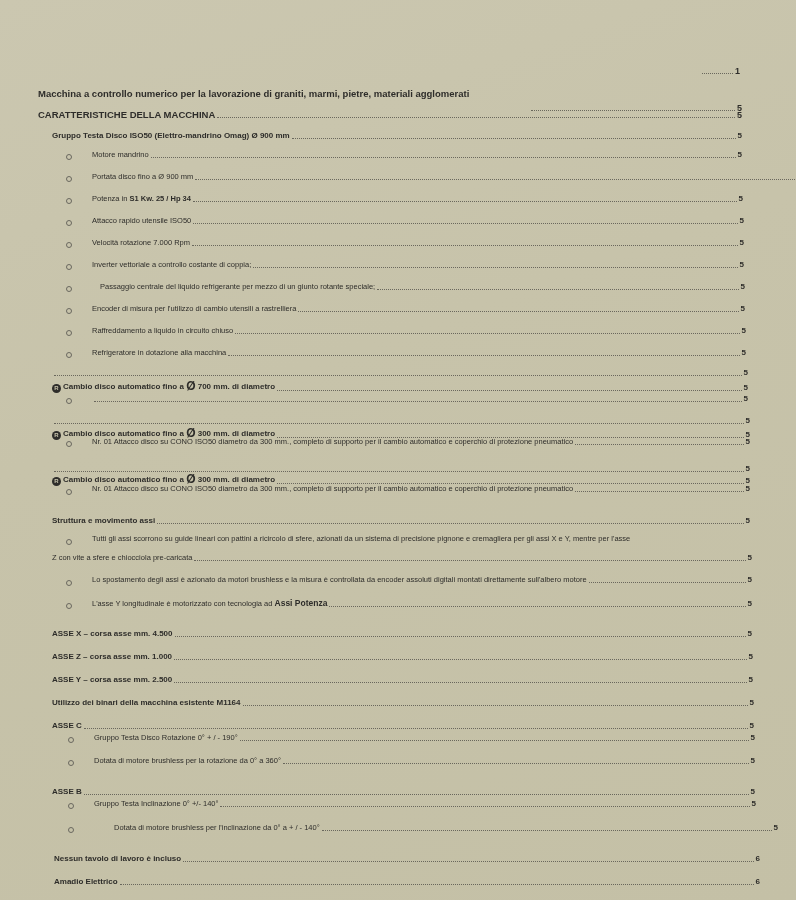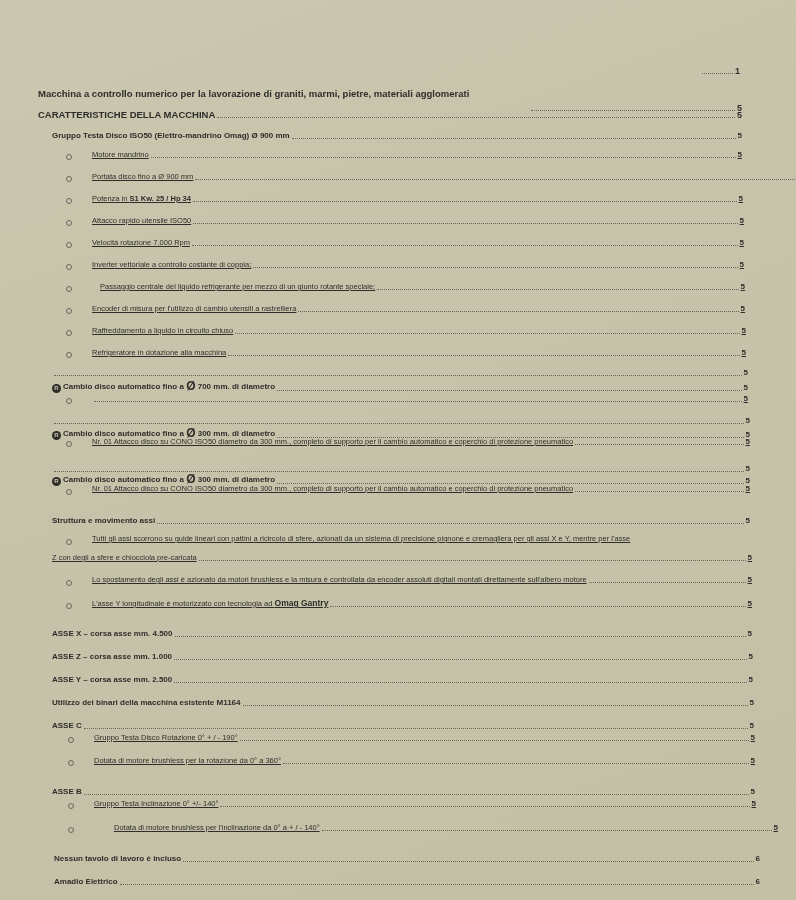--- a/index.html
+++ b/index.html
@@ -48,21 +48,21 @@
     .row .label { flex: 0 0 auto; }
     .row .leader {
       flex: 1 1 auto; border-bottom: 1px dotted #5a5850;
       margin: 0 2px 2px 2px; height: 1px; opacity: 0.85;
     }
     .row .pg { flex: 0 0 auto; font-weight: bold; font-size: 8px; }
     .bold { font-weight: bold; }
     .lvl0 { font-size: 9.5px; font-weight: bold; }
     .lvl0 .pg { font-size: 9px; }
     .lvl1 { font-size: 8px; font-weight: bold; }
-    .lvl2 { font-size: 7.5px; text-decoration: underline; }
+    .lvl2 { font-size: 7.5px; }
     .bullet {
       position: absolute; width: 6px; height: 6px; border: 1px solid #6a685f;
       border-radius: 50%;
     }
     .reg {
       display: inline-block; width: 9px; height: 9px; border-radius: 50%;
       background: #2e2d2a; color: #c9c5ad; font-size: 6px; line-height: 9px;
       text-align: center; font-weight: bold; margin-right: 2px; vertical-align: -1px;
     }
     .diam { font-size: 12px; font-weight: bold; vertical-align: -1px; }
@@ -219,33 +219,33 @@
   <div class="row lvl1" style="left:52px; top:516px; width:698px;">
     <span class="label">Struttura e movimento assi</span>
     <span class="leader"></span>
     <span class="pg">5</span>
   </div>
   <div class="bullet" style="left:66px; top:539px;"></div>
   <div class="row lvl2" style="left:92px; top:534px; width:660px;">
     <span class="label">Tutti gli assi scorrono su guide lineari con pattini a ricircolo di sfere, azionati da un sistema di precisione pignone e cremagliera per gli assi  X e Y, mentre per l'asse</span>
   </div>
   <div class="row lvl2" style="left:52px; top:553px; width:700px;">
-    <span class="label cont">Z con degli a sfere e chiocciola pre-caricata</span>
+    <span class="label cont">Z con vite a sfere e chiocciola pre-caricata</span>
     <span class="leader"></span>
     <span class="pg">5</span>
   </div>
   <div class="bullet" style="left:66px; top:580px;"></div>
   <div class="row lvl2" style="left:92px; top:575px; width:660px;align-items:flex-end;">
     <span class="label">Lo spostamento degli assi è azionato da motori brushless e la misura è controllata da encoder assoluti digitali montati direttamente sull'albero motore</span>
     <span class="leader"></span>
     <span class="pg">5</span>
   </div>
   <div class="bullet" style="left:66px; top:603px;"></div>
   <div class="row lvl2" style="left:92px; top:598px; width:660px;">
-    <span class="label"><span>L'asse Y longitudinale è motorizzato con tecnologia ad </span><span class="bold" style="font-size:8.5px">Omag Gantry</span></span>
+    <span class="label"><span>L'asse Y longitudinale è motorizzato con tecnologia ad </span><span class="bold" style="font-size:8.5px">Assi Potenza</span></span>
     <span class="leader"></span>
     <span class="pg">5</span>
   </div>
 
   <div class="row lvl1" style="left:52px; top:629px; width:700px;">
     <span class="label">ASSE X – corsa asse mm. 4.500</span>
     <span class="leader"></span>
     <span class="pg">5</span>
   </div>
   <div class="row lvl1" style="left:52px; top:652px; width:701px;">

